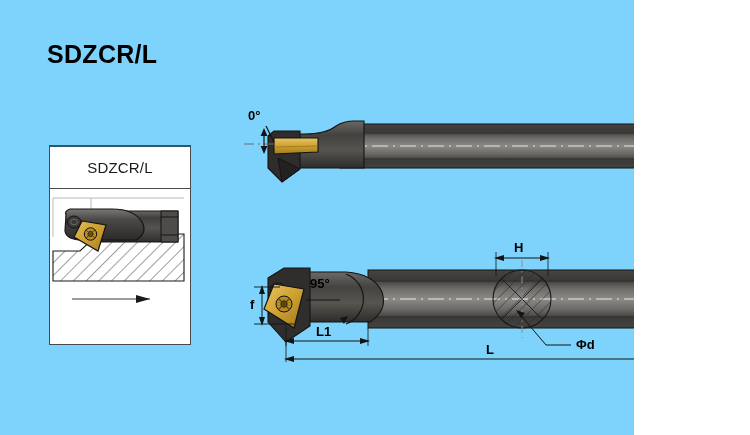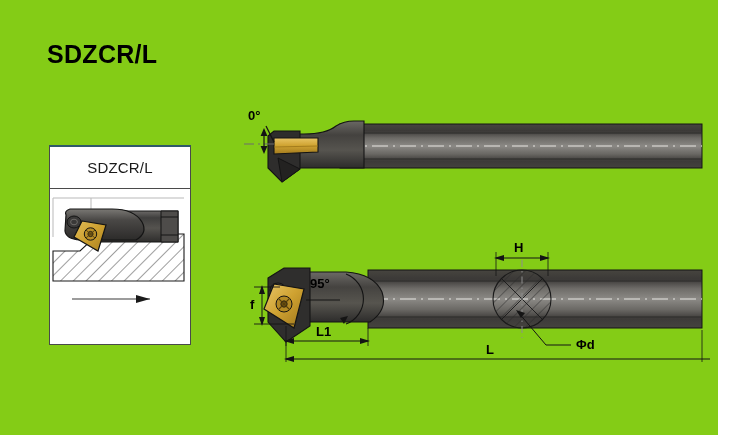--- a/index.html
+++ b/index.html
@@ -2,23 +2,23 @@
 <html><head>
 <meta charset="utf-8">
 <style>
   html, body {
     margin: 0;
     padding: 0;
     background: #ffffff;
   }
   #page {
     position: relative;
-    width: 718px;
+    width: 634px;
     height: 435px;
-    background: #84cc16;
+    background: #7dd3fc;
     overflow: hidden;
     font-family: "Liberation Sans", sans-serif;
   }
   #page-title {
     position: absolute;
     left: 47px;
     top: 40px;
     font-size: 25px;
     font-weight: bold;
     letter-spacing: 0.3px;

